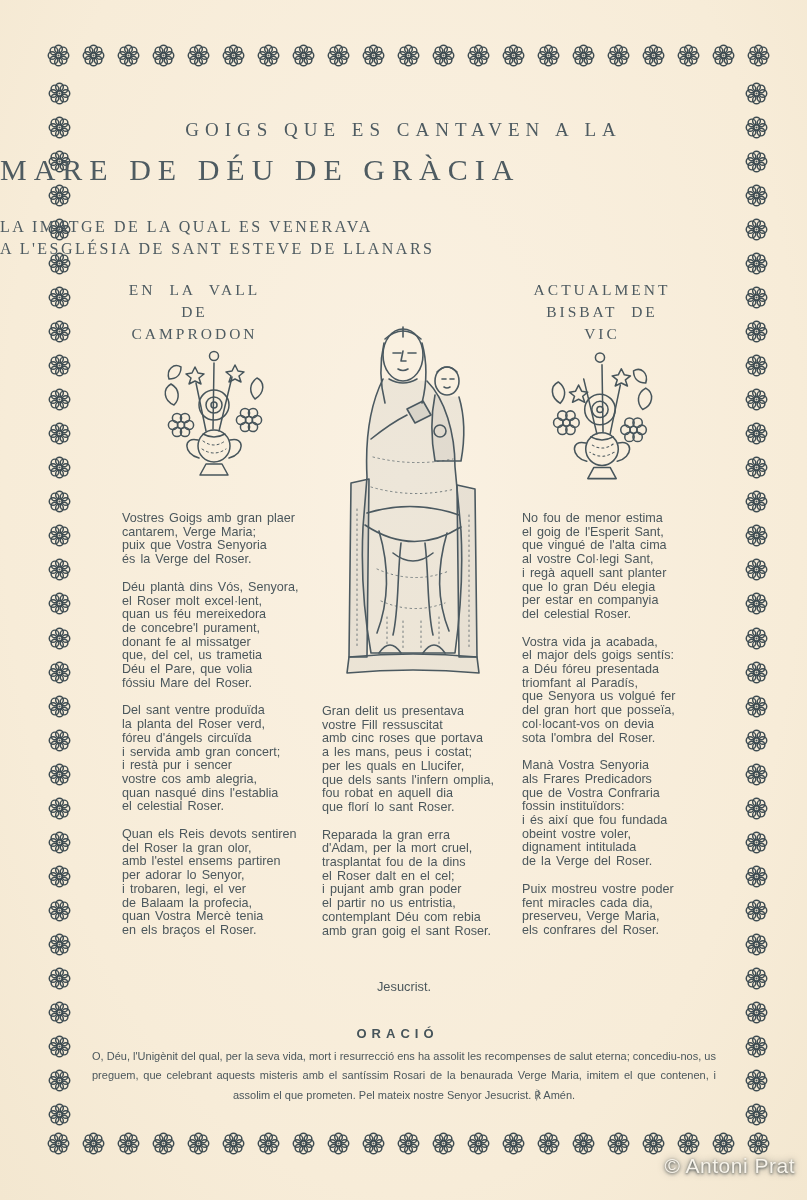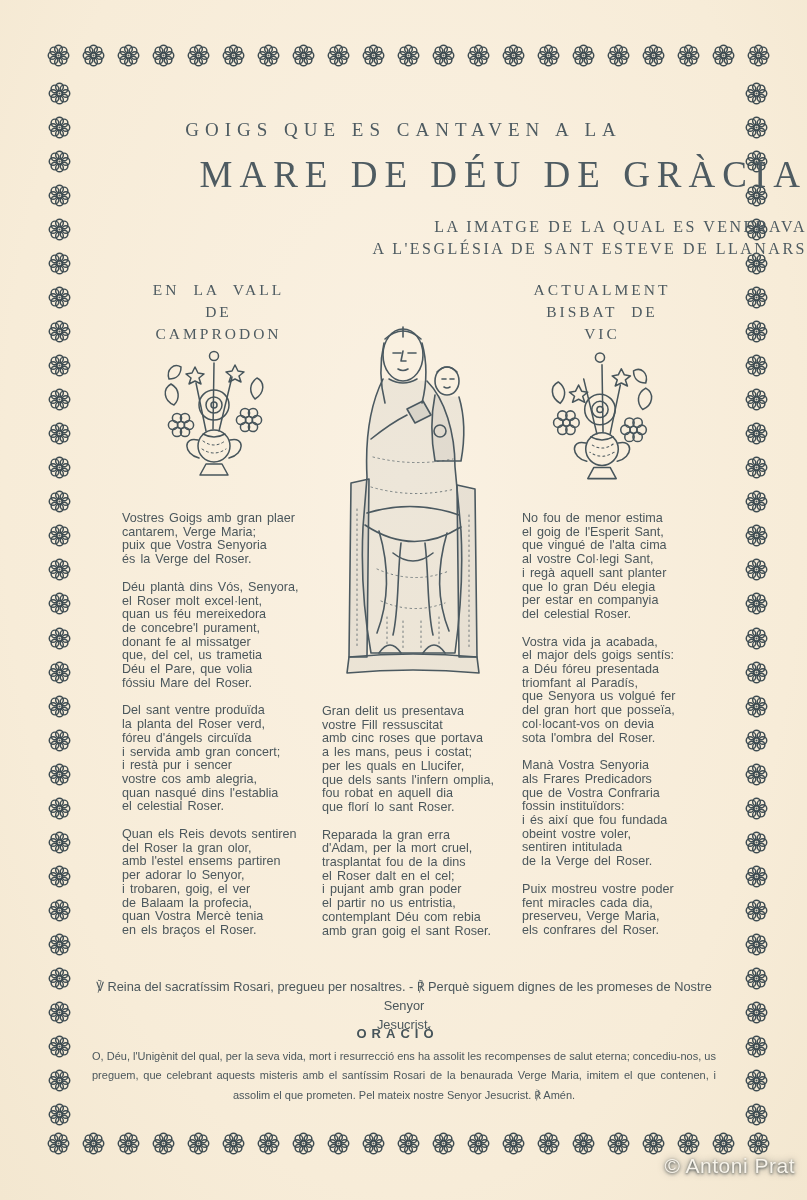--- a/index.html
+++ b/index.html
@@ -17,29 +17,29 @@
   .border-bottom { left:47px;  top:1132px; width:723px; height:23px; }
   .border-col { position:absolute; display:flex; flex-direction:column; justify-content:space-between; }
   .border-left  { left:48px;  top:82px; width:23px; height:1044px; }
   .border-right { left:745px; top:82px; width:23px; height:1044px; }
   .rosette { width:23px; height:23px; flex:0 0 auto; }
 
   
   .serif { font-family:"Liberation Serif", serif; color:#4e5b61; font-weight:400; }
   .title-small { position:absolute; left:0; right:0; top:119px; text-align:center;
                  font-size:19px; letter-spacing:6px; }
-  .title-main  { position:absolute; left:0; right:0; top:153px; text-align:right;
-                 font-size:37px; letter-spacing:7px; }
-  .subtitle    { position:absolute; left:0; right:0; text-align:right;
+  .title-main  { position:absolute; left:0; right:0; top:153px; text-align:left;
+                 font-size:30px; letter-spacing:7px; }
+  .subtitle    { position:absolute; left:0; right:0; text-align:left;
                  font-size:16px; letter-spacing:2.5px; }
   .subtitle-1  { top:218px; }
   .subtitle-2  { top:240px; }
   .col-heading { position:absolute; top:279px; font-size:15.5px; letter-spacing:3px;
                  word-spacing:7px; line-height:22px; text-align:center; }
-  .col-heading-left  { left:136px; width:165px;text-align:center; }
+  .col-heading-left  { left:112px; width:165px;text-align:center; }
   .col-heading-right { left:522px; width:160px;text-align:center; }
 
   
   .illus { position:absolute; }
   .vase-left  { left:156px; top:341px; width:116px; height:142px; }
   .vase-right { left:543px; top:340px; width:118px; height:145px; }
   .statue     { left:337px; top:317px; width:152px; height:362px; }
   .illus svg { width:100%; height:100%; display:block; }
 
   
@@ -1706,21 +1706,21 @@
         <div>i restà pur i sencer</div>
         <div>vostre cos amb alegria,</div>
         <div>quan nasqué dins l'establia</div>
         <div>el celestial Roser.</div>
       </div>
       <div class="stanza">
         <div>Quan els Reis devots sentiren</div>
         <div>del Roser la gran olor,</div>
         <div>amb l'estel ensems partiren</div>
         <div>per adorar lo Senyor,</div>
-        <div>i trobaren, goig, el ver</div>
+        <div>i trobaren, legi, el ver</div>
         <div>de Balaam la profecia,</div>
         <div>quan Vostra Mercè tenia</div>
         <div>en els braços el Roser.</div>
       </div>
     </div>
   <div class="verse-col col-mid">
       <div class="stanza">
         <div>Gran delit us presentava</div>
         <div>vostre Fill ressuscitat</div>
         <div>amb cinc roses que portava</div>
@@ -1762,33 +1762,32 @@
         <div>col·locant-vos on devia</div>
         <div>sota l'ombra del Roser.</div>
       </div>
       <div class="stanza">
         <div>Manà Vostra Senyoria</div>
         <div>als Frares Predicadors</div>
         <div>que de Vostra Confraria</div>
         <div>fossin instituïdors:</div>
         <div>i és així que fou fundada</div>
         <div>obeint vostre voler,</div>
-        <div>sentiren intitulada</div>
+        <div>dignament intitulada</div>
         <div>de la Verge del Roser.</div>
       </div>
       <div class="stanza">
         <div>Puix mostreu vostre poder</div>
         <div>fent miracles cada dia,</div>
         <div>preserveu, Verge Maria,</div>
         <div>els confrares del Roser.</div>
       </div>
     </div>
 
   <div class="versicle">
-    <div>℣ Reina del sacratíssim Rosari, pregueu per nosaltres. - ℟ Perquè siguem dignes de les promeses de Nostre Senyor</div>
     <div>Jesucrist.</div>
   </div>
   <div class="oracio-title">ORACIÓ</div>
   <div class="oracio-text">O, Déu, l'Unigènit del qual, per la seva vida, mort i resurrecció ens ha assolit les recompenses de salut eterna; concediu-nos, us preguem, que celebrant aquests misteris amb el santíssim Rosari de la benaurada Verge Maria, imitem el que contenen, i assolim el que prometen. Pel mateix nostre Senyor Jesucrist. ℟ Amén.</div>
 
   <div class="credit">© Antoni Prat</div>
 
 </div>
 
 </body></html>

